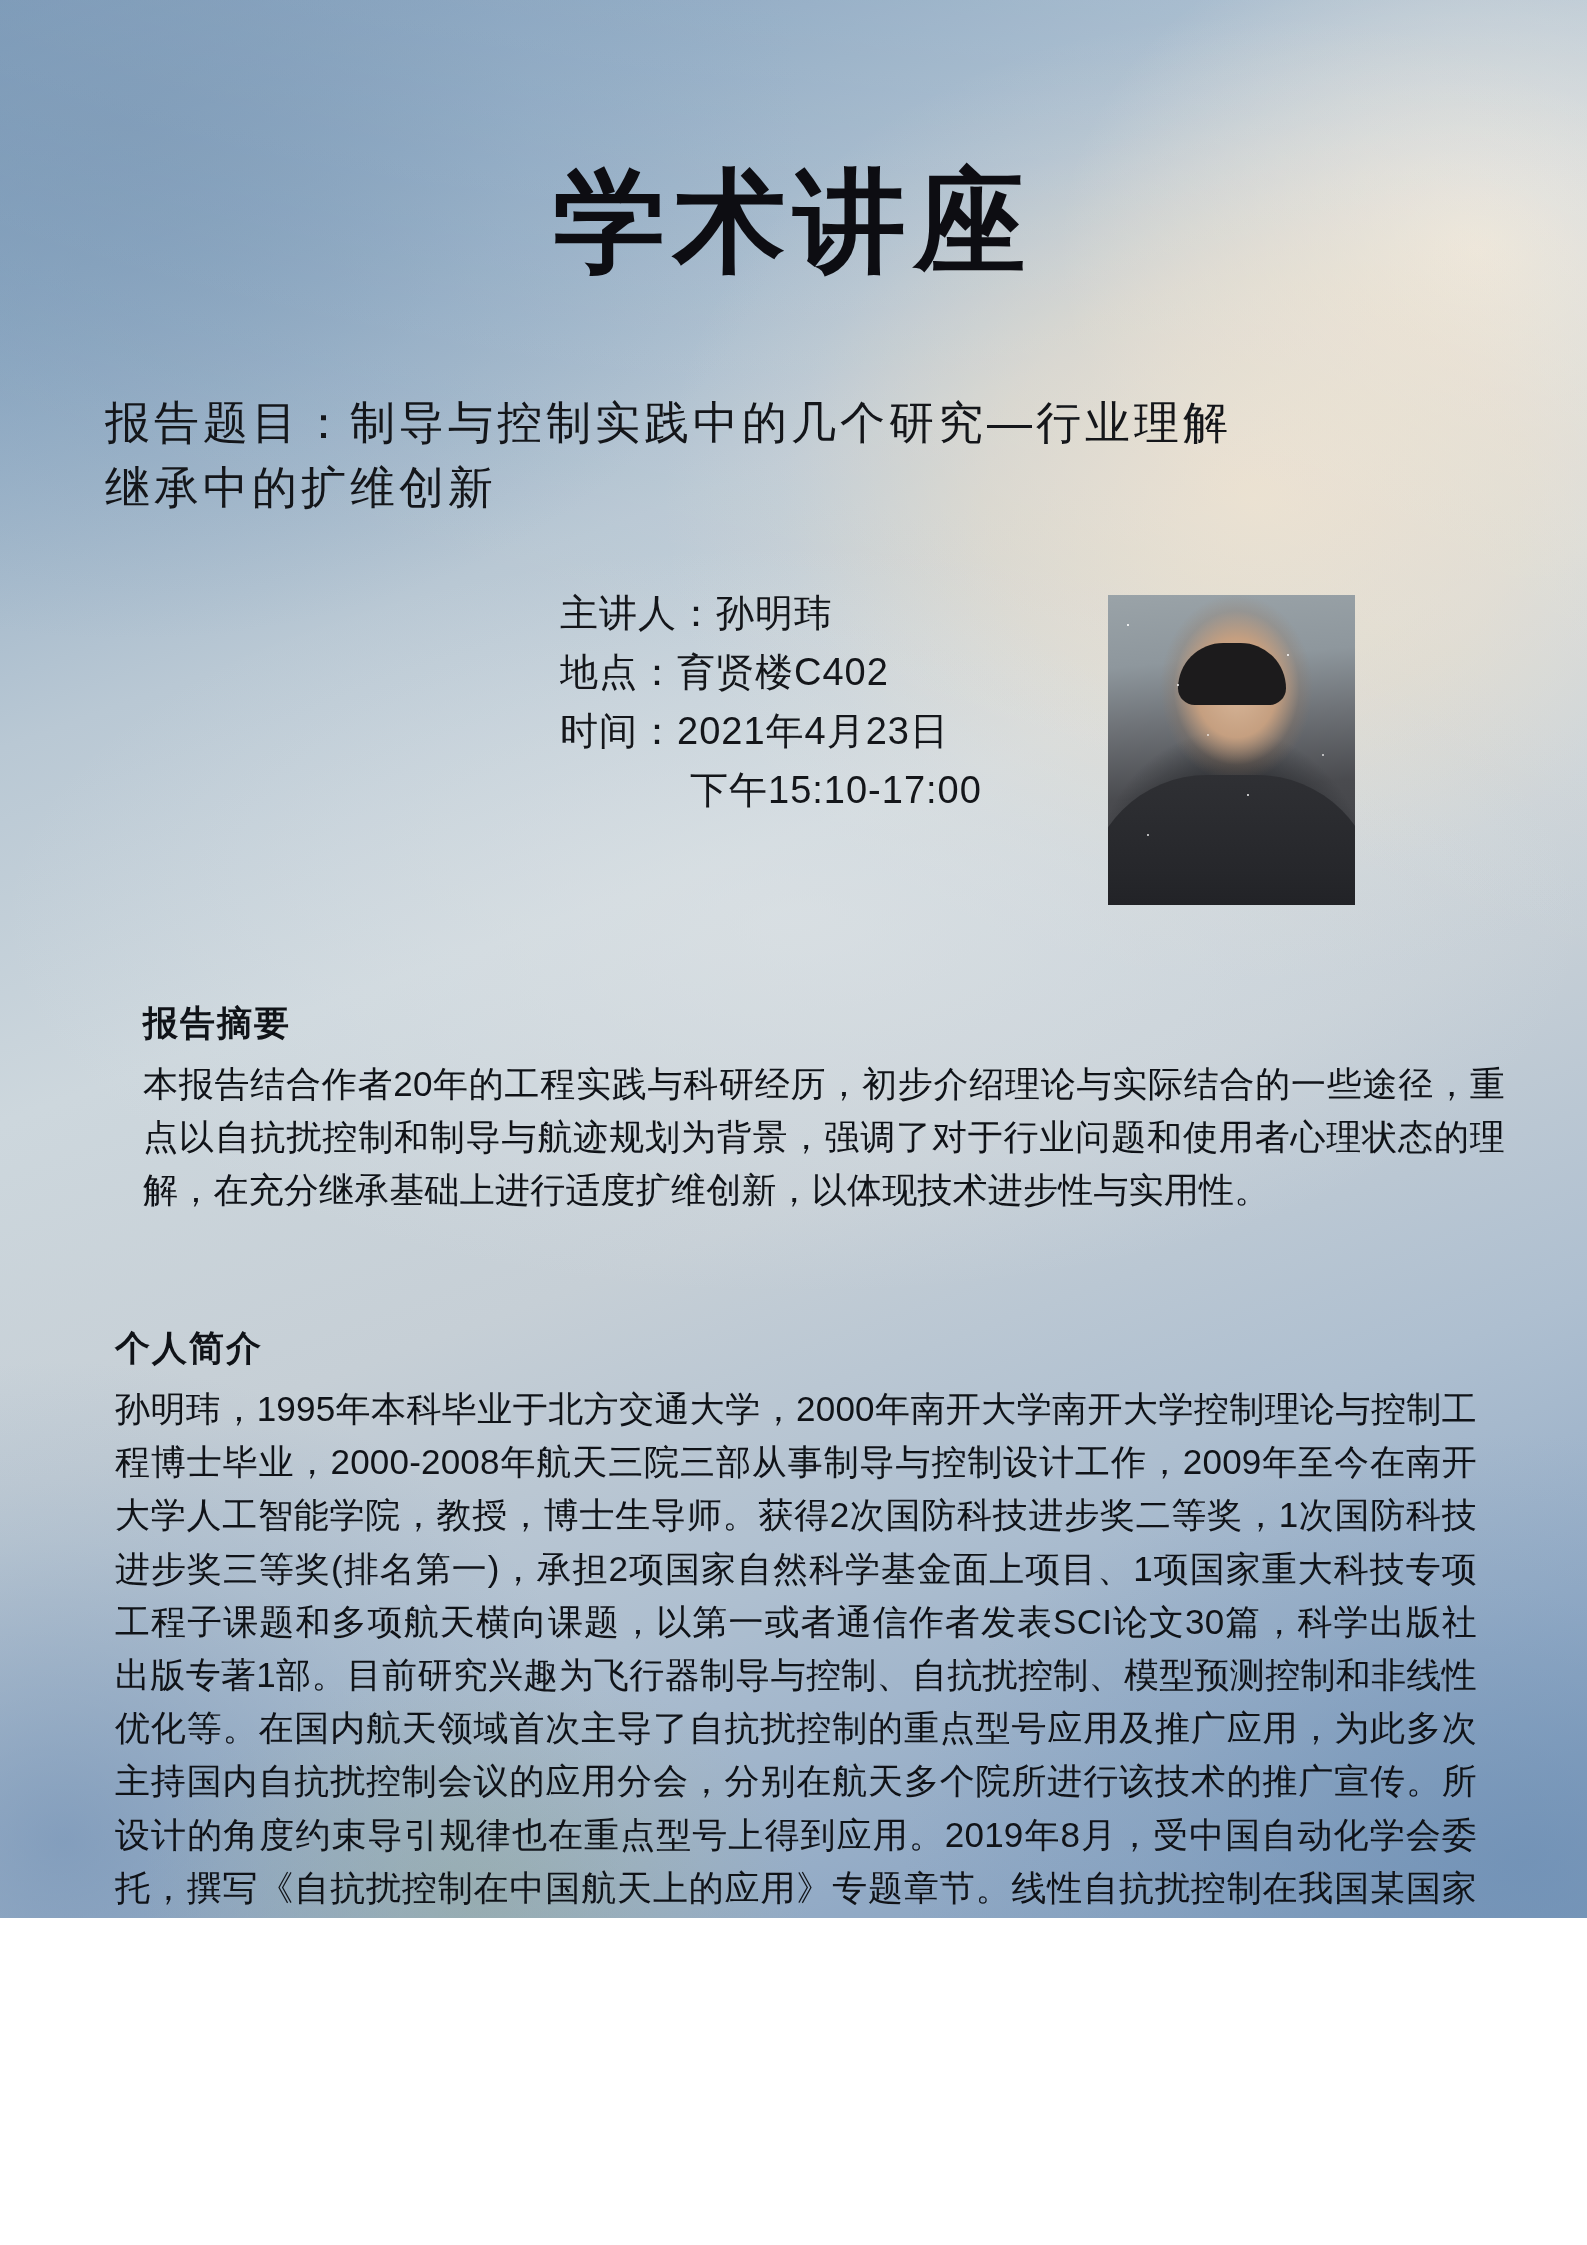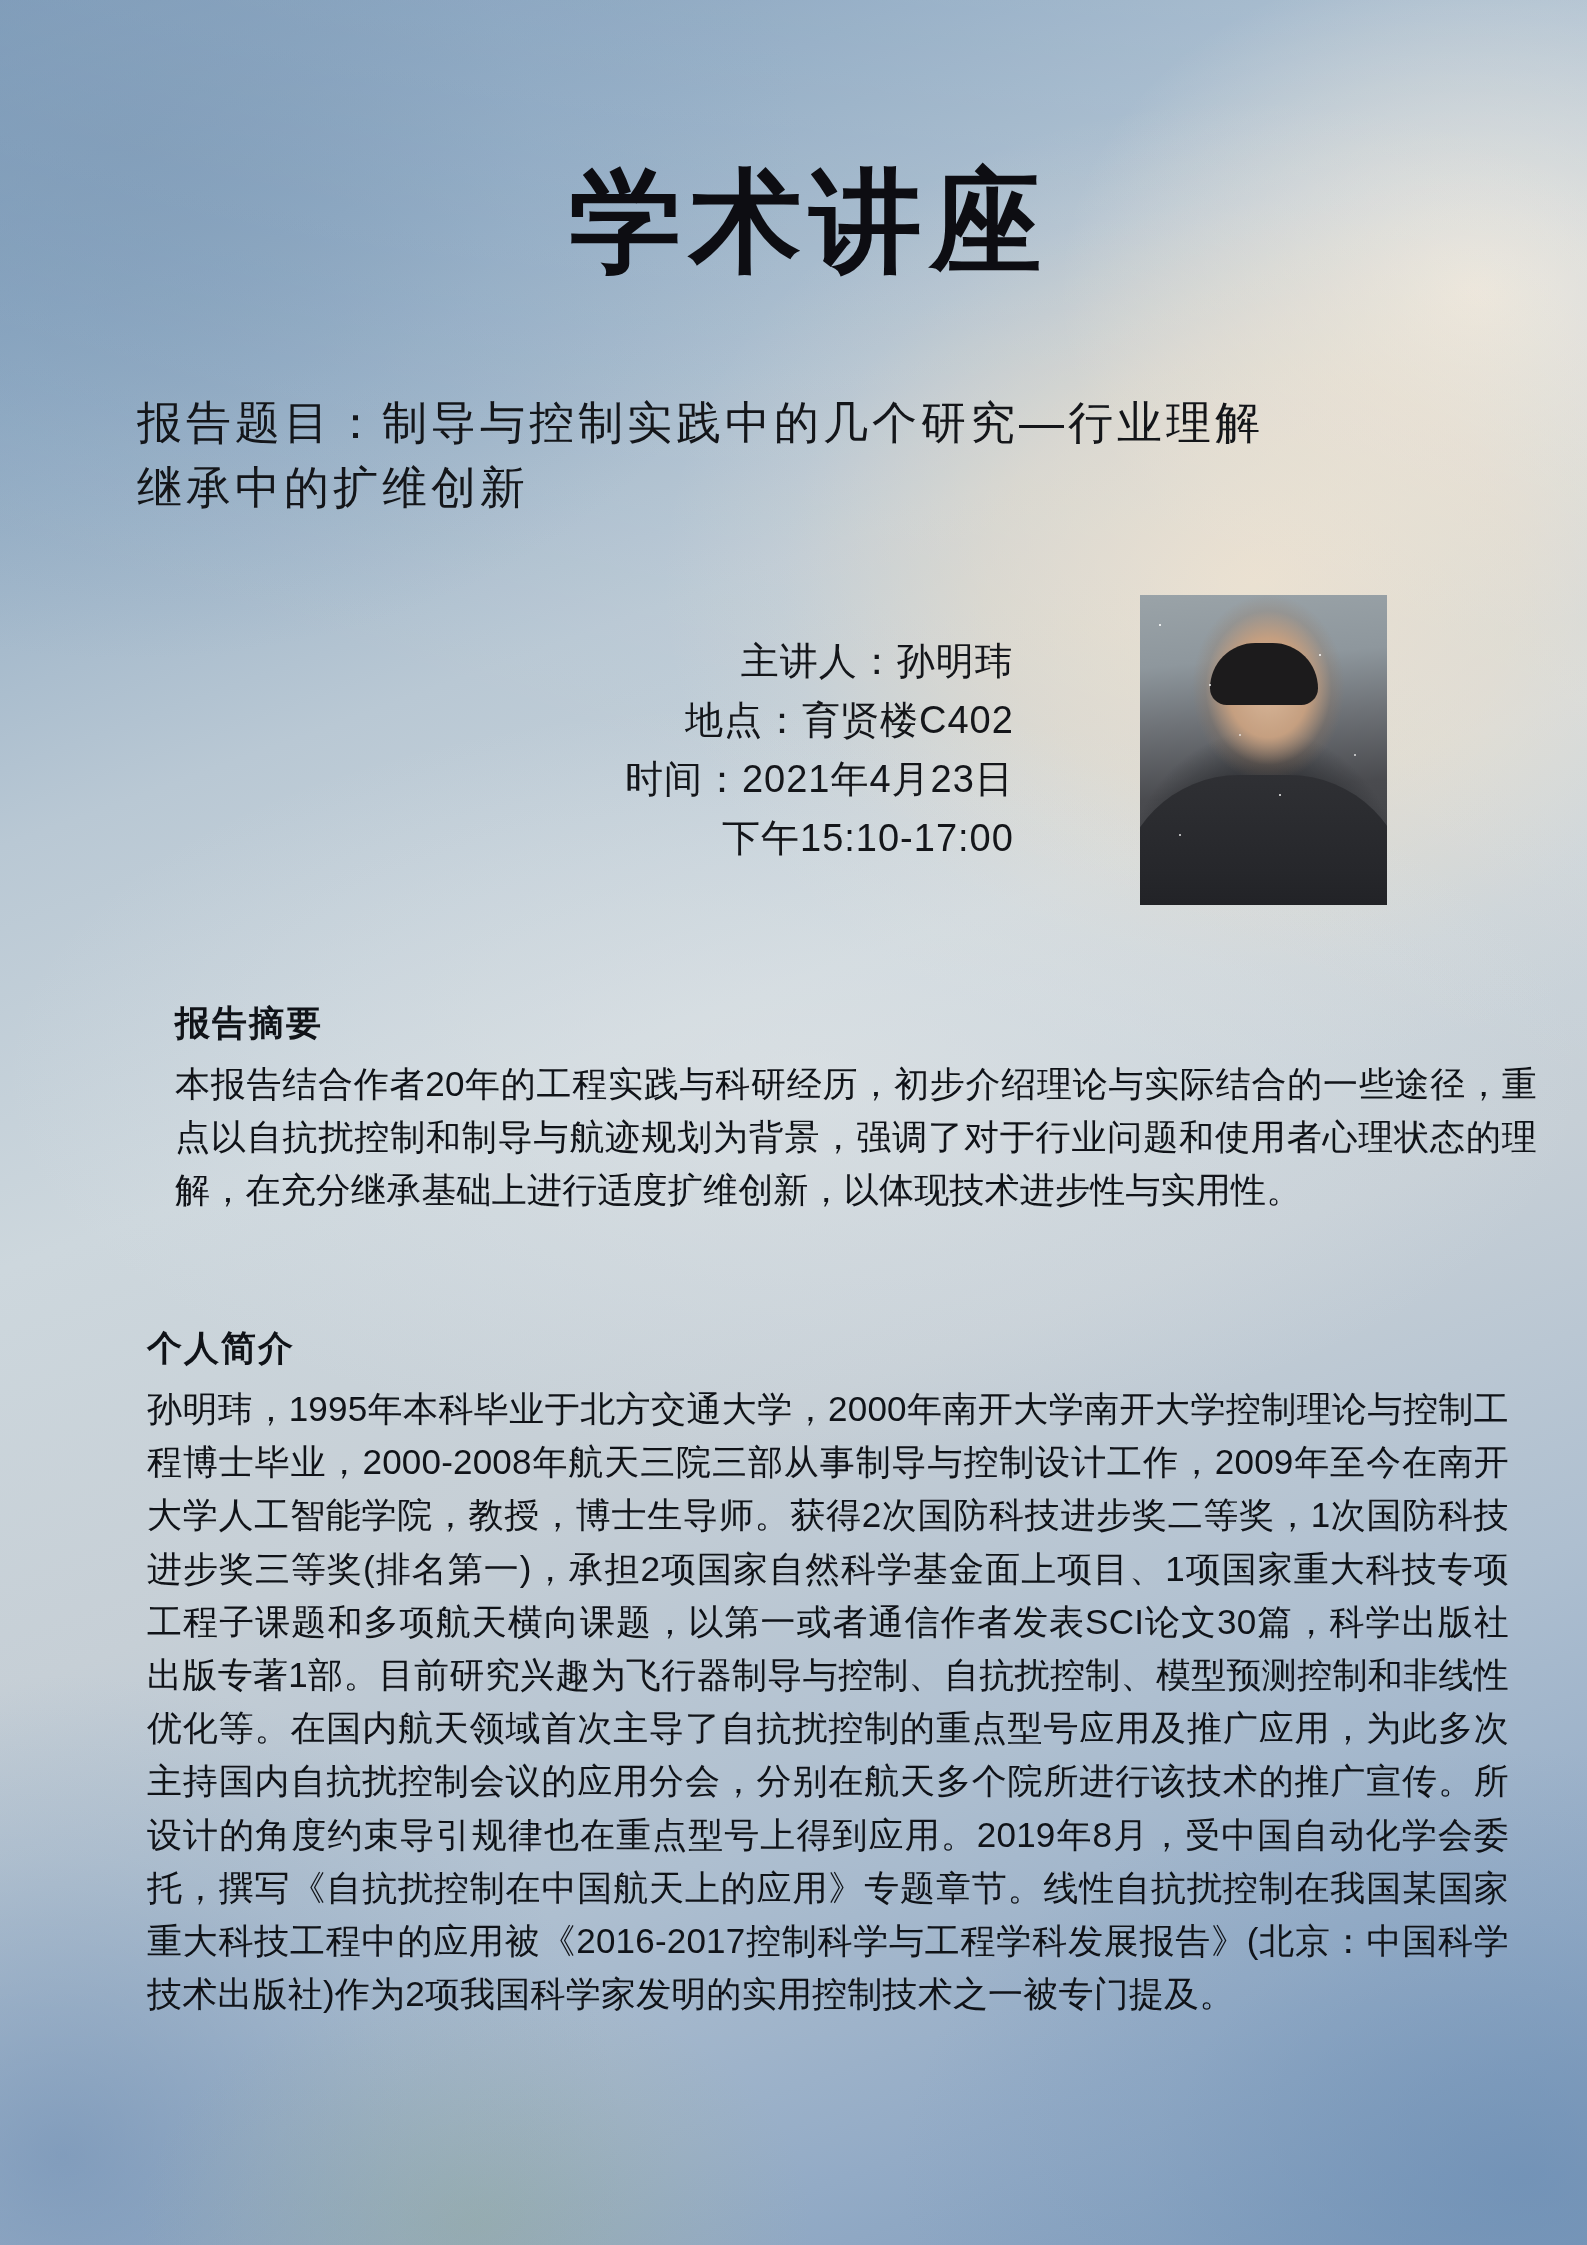--- a/index.html
+++ b/index.html
@@ -8,25 +8,24 @@
   }
   body {
     width: 1587px;
     height: 2245px;
     font-family: "Liberation Sans", sans-serif;
     overflow: hidden;
   }
   .poster {
     position: relative;
     width: 1587px;
-    height: 2245px;
+    height: 1918px;
     box-sizing: border-box;
     overflow: hidden;
     background-color: #5eead4;
-    padding-left: 32px;
   }
   
   .bg-layer {
     position: absolute;
     inset: 0;
     pointer-events: none;
   }
   .bg-base {
     background:
       linear-gradient(160deg,
@@ -91,27 +90,26 @@
     letter-spacing: 4px;
     color: #14161a;
   }
   .subtitle .line2 {
     display: block;
     letter-spacing: 4px;
   }
 
   .info-block {
     position: absolute;
-    top: 632px;
+    top: 584px;
     left: 560px;
     font-size: 38px;
     line-height: 1.55;
     color: #14161a;
     letter-spacing: 1px;
-    text-align: right;
   }
   .info-block .row {
     white-space: nowrap;
   }
   .info-block .row.indent {
     padding-left: 130px;
   }
 
   .portrait {
     position: absolute;

